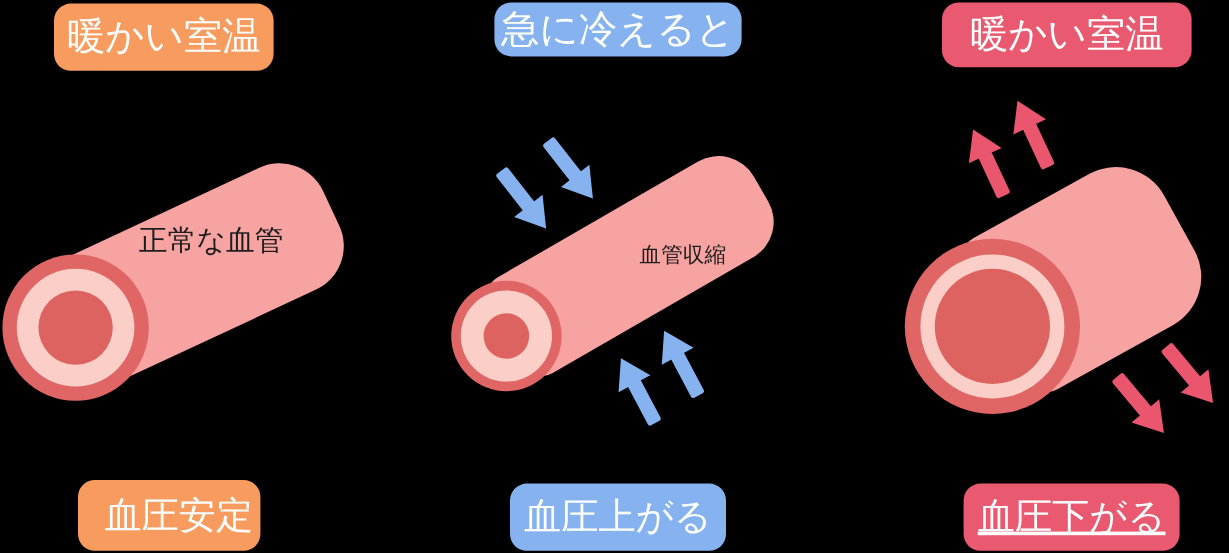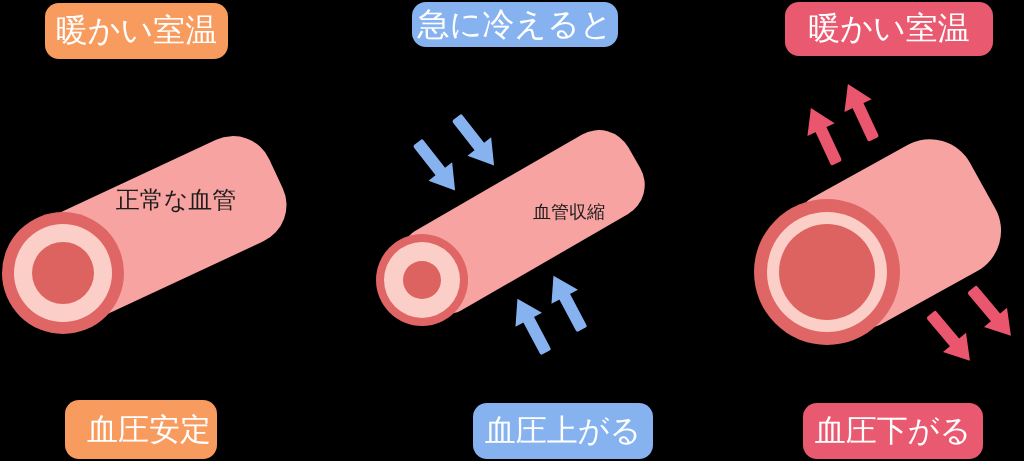--- a/index.html
+++ b/index.html
@@ -15,22 +15,22 @@
     display:flex; align-items:center; justify-content:center;
     color:var(--badge_text,#fff); white-space:nowrap;
   }
   .badge.warm { background:var(--warm_badge); }
   .badge.cold { background:var(--cold_badge); }
   .badge.hot  { background:var(--hot_badge); }
   .b1 { left:45px;  top:3px;   width:183px; height:56px; font-size:32px; }
   .b2 { left:412px; top:2px;   width:206px; height:45px; font-size:32px; }
   .b3 { left:785px; top:2px;   width:208px; height:54px; font-size:32px; }
   .b4 { left:65px;  top:400px; width:152px; height:59px; font-size:31px;padding-left:16px; }
-  .b5 { left:425px; top:403px; width:180px; height:56px; font-size:31px;margin-left:48px; }
-  .b6 { left:803px; top:403px; width:180px; height:56px; font-size:31px; }
+  .b5 { left:425px; top:403px; width:180px; height:56px; font-size:31px; }
+  .b6 { left:803px; top:403px; width:180px; height:56px; font-size:31px;text-decoration:underline; }
   
   .tube {
     position:absolute; transform-origin:0 50%;
     background:var(--vessel_tube);
   }
   .tube1 { left:63px;  top:217px; width:235px; height:112px; transform:rotate(-25deg); border-radius:20px 40px 40px 20px; }
   .tube2 { left:422px; top:234px; width:245px; height:92px;  transform:rotate(-30deg); border-radius:18px 34px 34px 18px; }
   .tube3 { left:827px; top:200px; width:178px; height:144px; transform:rotate(-29deg); border-radius:22px 46px 46px 22px; }
   
   .cap { position:absolute; border-radius:50%; background:var(--vessel_ring); }

